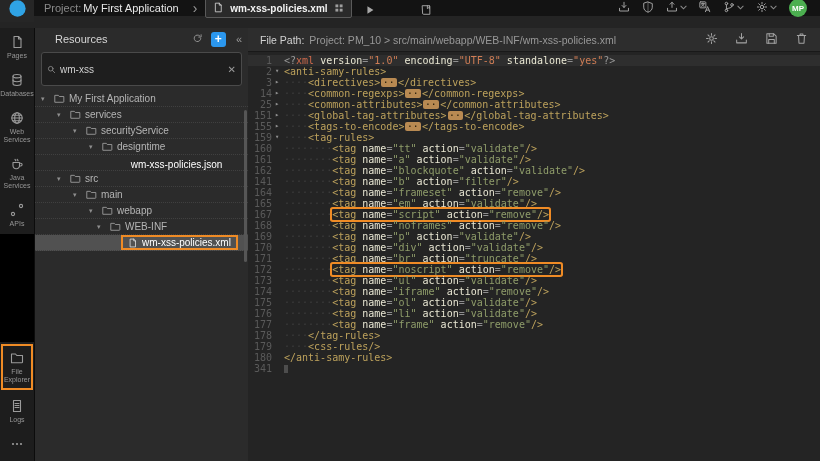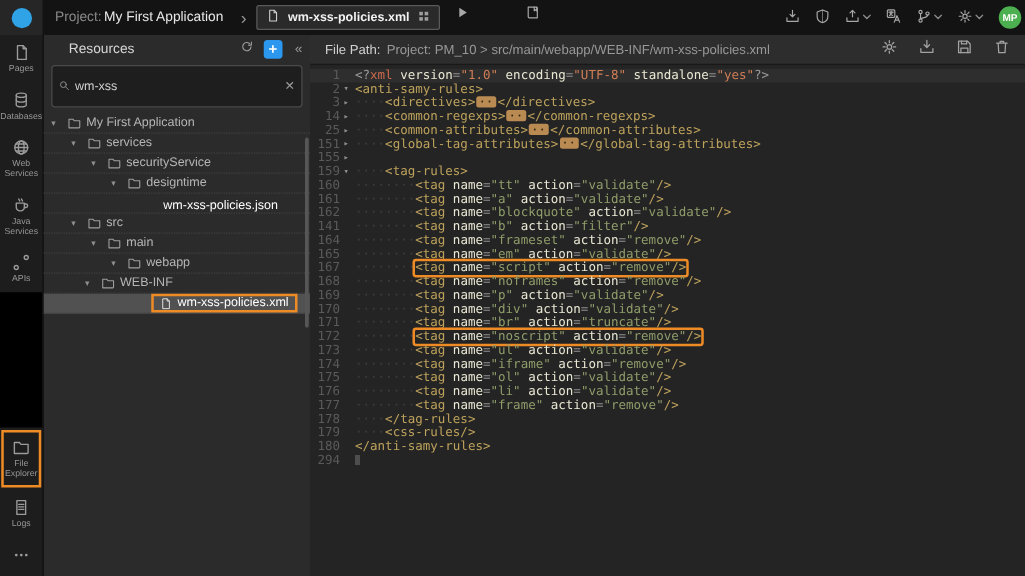--- a/index.html
+++ b/index.html
@@ -1,33 +1,33 @@
 <!DOCTYPE html>
 <html style="--ann: #EF8B25; --blue: #2B97EE;"><head>
 <meta charset="utf-8">
 <style>
   :root{ --ann:#EF8B25; --blue:#2B97EE; }
   *{box-sizing:border-box;margin:0;padding:0}
   body{background:#000;font-family:"Liberation Sans",sans-serif}
   .app{position:relative;width:820px;height:461px;background:#242424;overflow:hidden}
 
   
-  .topbar{position:absolute;top:0;left:0;right:0;height:28px;background:#131313;display:flex;align-items:center}
+  .topbar{position:absolute;top:0;left:0;right:0;height:16px;background:#131313;display:flex;align-items:center}
   .logo-tile{width:34px;height:28px;background:#262626;display:flex;align-items:center;justify-content:center;flex:none}
   .proj{margin-left:10px;font-size:11px;white-space:nowrap}
   .proj .lbl{color:#8a8a8a}
   .proj .name{color:#e8e8e8;margin-left:2px}
   .crumb-chev{color:#9a9a9a;font-size:14px;margin:0 8px 0 14px;line-height:1}
   .tab{display:flex;align-items:center;gap:6px;height:20px;padding:0 7px;background:#2a2a2a;border:1px solid #5a5a5a;border-radius:2px}
   .tab .label{font-size:10px;color:#f2f2f2;font-weight:bold;white-space:nowrap}
   .topbar-center{position:absolute;left:364px;top:3px;display:flex;gap:44px}
   .tb-item{display:flex;flex-direction:column;align-items:center;gap:2px}
   .tb-item .icon-row{display:flex;align-items:center;gap:2px;height:13px}
   .tb-item .lab{font-size:7px;color:#9a9a9a;white-space:nowrap}
-  .topbar-right{margin-left:auto;display:flex;align-items:center;gap:12px;padding-right:3px}
+  .topbar-right{margin-left:auto;display:flex;align-items:center;gap:12px;padding-right:13px}
   .avatar{width:18px;height:18px;border-radius:50%;background:#4CAF50;color:#fff;font-size:8px;font-weight:bold;display:flex;align-items:center;justify-content:center;flex:none}
 
   
   .rail{position:absolute;left:0;top:28px;width:34px;bottom:0;background:#000;display:flex;flex-direction:column}
   .rail-group{background:#1d1d1d;display:flex;flex-direction:column;align-items:center;width:34px}
   .rail-group.bottom{padding-bottom:4px}
   .rail-spacer{flex:1;background:#000}
   .rail-item{width:34px;padding:7px 0 6px;display:flex;flex-direction:column;align-items:center;gap:3px}
   .rail-item .lab{font-size:7px;line-height:8px;color:#979797;text-align:center}
   .rail-item.boxed{border:2px solid var(--ann);width:32px;padding:5px 0 4px;margin:2px 0}
@@ -334,21 +334,21 @@
           </svg>
           <span>main</span>
         </div>
         <div class="tree-row" style="padding-left: 54px;">
           <span class="caret">▾</span>
           <svg width="11" height="11" viewBox="0 0 14 14" fill="none" stroke="#a0a0a0" stroke-width="1.1" stroke-linecap="round" stroke-linejoin="round">
             <path d="M1.5 3h4l1.3 1.5H12.5V11a.8.8 0 0 1-.8.8H1.5z"></path>
           </svg>
           <span>webapp</span>
         </div>
-        <div class="tree-row" style="padding-left: 33px;">
+        <div class="tree-row" style="padding-left: 62px;">
           <span class="caret">▾</span>
           <svg width="11" height="11" viewBox="0 0 14 14" fill="none" stroke="#a0a0a0" stroke-width="1.1" stroke-linecap="round" stroke-linejoin="round">
             <path d="M1.5 3h4l1.3 1.5H12.5V11a.8.8 0 0 1-.8.8H1.5z"></path>
           </svg>
           <span>WEB-INF</span>
         </div>
         <div class="tree-row sel" style="padding-left: 86px;">
           <span class="sel-box">
             <svg width="10" height="10" viewBox="0 0 14 14" fill="none" stroke="#e2e2e2" stroke-width="1.1" stroke-linecap="round" stroke-linejoin="round">
               <path d="M3.5 1.5h4.5L10.5 4v8.5h-7z"></path>
@@ -383,21 +383,21 @@
             </svg></span>
         </div>
     </div>
     <div class="code" id="code">
         <div class="cl active"><span class="ln">1</span><span class="fc"></span><span class="ct"><span class="ct-in"><span class="pP">&lt;?</span><span class="pN">xml</span> <span class="a">version</span><span class="eq">=</span><span class="pV">"1.0"</span> <span class="a">encoding</span><span class="eq">=</span><span class="pV">"UTF-8"</span> <span class="a">standalone</span><span class="eq">=</span><span class="pV">"yes"</span><span class="pP">?&gt;</span></span></span></div>
         <div class="cl"><span class="ln">2</span><span class="fc">▾</span><span class="ct"><span class="ct-in"><span class="t">&lt;anti-samy-rules&gt;</span></span></span></div>
         <div class="cl"><span class="ln">3</span><span class="fc">▸</span><span class="ct"><span class="ind">····</span><span class="ct-in"><span class="t">&lt;directives&gt;</span><span class="fold-box">··</span><span class="t">&lt;/directives&gt;</span></span></span></div>
         <div class="cl"><span class="ln">14</span><span class="fc">▸</span><span class="ct"><span class="ind">····</span><span class="ct-in"><span class="t">&lt;common-regexps&gt;</span><span class="fold-box">··</span><span class="t">&lt;/common-regexps&gt;</span></span></span></div>
         <div class="cl"><span class="ln">25</span><span class="fc">▸</span><span class="ct"><span class="ind">····</span><span class="ct-in"><span class="t">&lt;common-attributes&gt;</span><span class="fold-box">··</span><span class="t">&lt;/common-attributes&gt;</span></span></span></div>
         <div class="cl"><span class="ln">151</span><span class="fc">▸</span><span class="ct"><span class="ind">····</span><span class="ct-in"><span class="t">&lt;global-tag-attributes&gt;</span><span class="fold-box">··</span><span class="t">&lt;/global-tag-attributes&gt;</span></span></span></div>
-        <div class="cl"><span class="ln">155</span><span class="fc">▸</span></div>
+        <div class="cl"><span class="ln">155</span><span class="fc">▸</span><span class="ct"><span class="ind">····</span><span class="ct-in"><span class="t">&lt;tags-to-encode&gt;</span><span class="fold-box">··</span><span class="t">&lt;/tags-to-encode&gt;</span></span></span></div>
         <div class="cl"><span class="ln">159</span><span class="fc">▾</span><span class="ct"><span class="ind">····</span><span class="ct-in"><span class="t">&lt;tag-rules&gt;</span></span></span></div>
         <div class="cl"><span class="ln">160</span><span class="fc"></span><span class="ct"><span class="ind">········</span><span class="ct-in"><span class="t">&lt;tag</span> <span class="a">name</span><span class="eq">=</span><span class="s">"tt"</span> <span class="a">action</span><span class="eq">=</span><span class="s">"validate"</span><span class="t">/&gt;</span></span></span></div>
         <div class="cl"><span class="ln">161</span><span class="fc"></span><span class="ct"><span class="ind">········</span><span class="ct-in"><span class="t">&lt;tag</span> <span class="a">name</span><span class="eq">=</span><span class="s">"a"</span> <span class="a">action</span><span class="eq">=</span><span class="s">"validate"</span><span class="t">/&gt;</span></span></span></div>
         <div class="cl"><span class="ln">162</span><span class="fc"></span><span class="ct"><span class="ind">········</span><span class="ct-in"><span class="t">&lt;tag</span> <span class="a">name</span><span class="eq">=</span><span class="s">"blockquote"</span> <span class="a">action</span><span class="eq">=</span><span class="s">"validate"</span><span class="t">/&gt;</span></span></span></div>
         <div class="cl"><span class="ln">141</span><span class="fc"></span><span class="ct"><span class="ind">········</span><span class="ct-in"><span class="t">&lt;tag</span> <span class="a">name</span><span class="eq">=</span><span class="s">"b"</span> <span class="a">action</span><span class="eq">=</span><span class="s">"filter"</span><span class="t">/&gt;</span></span></span></div>
         <div class="cl"><span class="ln">164</span><span class="fc"></span><span class="ct"><span class="ind">········</span><span class="ct-in"><span class="t">&lt;tag</span> <span class="a">name</span><span class="eq">=</span><span class="s">"frameset"</span> <span class="a">action</span><span class="eq">=</span><span class="s">"remove"</span><span class="t">/&gt;</span></span></span></div>
         <div class="cl"><span class="ln">165</span><span class="fc"></span><span class="ct"><span class="ind">········</span><span class="ct-in"><span class="t">&lt;tag</span> <span class="a">name</span><span class="eq">=</span><span class="s">"em"</span> <span class="a">action</span><span class="eq">=</span><span class="s">"validate"</span><span class="t">/&gt;</span></span></span></div>
         <div class="cl boxed"><span class="ln">167</span><span class="fc"></span><span class="ct"><span class="ind">········</span><span class="ct-in"><span class="t">&lt;tag</span> <span class="a">name</span><span class="eq">=</span><span class="s">"script"</span> <span class="a">action</span><span class="eq">=</span><span class="s">"remove"</span><span class="t">/&gt;</span></span></span></div>
         <div class="cl"><span class="ln">168</span><span class="fc"></span><span class="ct"><span class="ind">········</span><span class="ct-in"><span class="t">&lt;tag</span> <span class="a">name</span><span class="eq">=</span><span class="s">"noframes"</span> <span class="a">action</span><span class="eq">=</span><span class="s">"remove"</span><span class="t">/&gt;</span></span></span></div>
         <div class="cl"><span class="ln">169</span><span class="fc"></span><span class="ct"><span class="ind">········</span><span class="ct-in"><span class="t">&lt;tag</span> <span class="a">name</span><span class="eq">=</span><span class="s">"p"</span> <span class="a">action</span><span class="eq">=</span><span class="s">"validate"</span><span class="t">/&gt;</span></span></span></div>
@@ -405,17 +405,17 @@
         <div class="cl"><span class="ln">171</span><span class="fc"></span><span class="ct"><span class="ind">········</span><span class="ct-in"><span class="t">&lt;tag</span> <span class="a">name</span><span class="eq">=</span><span class="s">"br"</span> <span class="a">action</span><span class="eq">=</span><span class="s">"truncate"</span><span class="t">/&gt;</span></span></span></div>
         <div class="cl boxed"><span class="ln">172</span><span class="fc"></span><span class="ct"><span class="ind">········</span><span class="ct-in"><span class="t">&lt;tag</span> <span class="a">name</span><span class="eq">=</span><span class="s">"noscript"</span> <span class="a">action</span><span class="eq">=</span><span class="s">"remove"</span><span class="t">/&gt;</span></span></span></div>
         <div class="cl"><span class="ln">173</span><span class="fc"></span><span class="ct"><span class="ind">········</span><span class="ct-in"><span class="t">&lt;tag</span> <span class="a">name</span><span class="eq">=</span><span class="s">"ul"</span> <span class="a">action</span><span class="eq">=</span><span class="s">"validate"</span><span class="t">/&gt;</span></span></span></div>
         <div class="cl"><span class="ln">174</span><span class="fc"></span><span class="ct"><span class="ind">········</span><span class="ct-in"><span class="t">&lt;tag</span> <span class="a">name</span><span class="eq">=</span><span class="s">"iframe"</span> <span class="a">action</span><span class="eq">=</span><span class="s">"remove"</span><span class="t">/&gt;</span></span></span></div>
         <div class="cl"><span class="ln">175</span><span class="fc"></span><span class="ct"><span class="ind">········</span><span class="ct-in"><span class="t">&lt;tag</span> <span class="a">name</span><span class="eq">=</span><span class="s">"ol"</span> <span class="a">action</span><span class="eq">=</span><span class="s">"validate"</span><span class="t">/&gt;</span></span></span></div>
         <div class="cl"><span class="ln">176</span><span class="fc"></span><span class="ct"><span class="ind">········</span><span class="ct-in"><span class="t">&lt;tag</span> <span class="a">name</span><span class="eq">=</span><span class="s">"li"</span> <span class="a">action</span><span class="eq">=</span><span class="s">"validate"</span><span class="t">/&gt;</span></span></span></div>
         <div class="cl"><span class="ln">177</span><span class="fc"></span><span class="ct"><span class="ind">········</span><span class="ct-in"><span class="t">&lt;tag</span> <span class="a">name</span><span class="eq">=</span><span class="s">"frame"</span> <span class="a">action</span><span class="eq">=</span><span class="s">"remove"</span><span class="t">/&gt;</span></span></span></div>
         <div class="cl"><span class="ln">178</span><span class="fc"></span><span class="ct"><span class="ind">····</span><span class="ct-in"><span class="t">&lt;/tag-rules&gt;</span></span></span></div>
         <div class="cl"><span class="ln">179</span><span class="fc"></span><span class="ct"><span class="ind">····</span><span class="ct-in"><span class="t">&lt;css-rules/&gt;</span></span></span></div>
         <div class="cl"><span class="ln">180</span><span class="fc"></span><span class="ct"><span class="ct-in"><span class="t">&lt;/anti-samy-rules&gt;</span></span></span></div>
-        <div class="cl"><span class="ln">294</span><span class="fc"></span><span class="ct"><span class="ct-in"><span class="caret-blk"></span></span></span></div>
+        <div class="cl"><span class="ln">341</span><span class="fc"></span><span class="ct"><span class="ct-in"><span class="caret-blk"></span></span></span></div>
       </div>
   </div>
 
 </div>
 
 </body></html>

